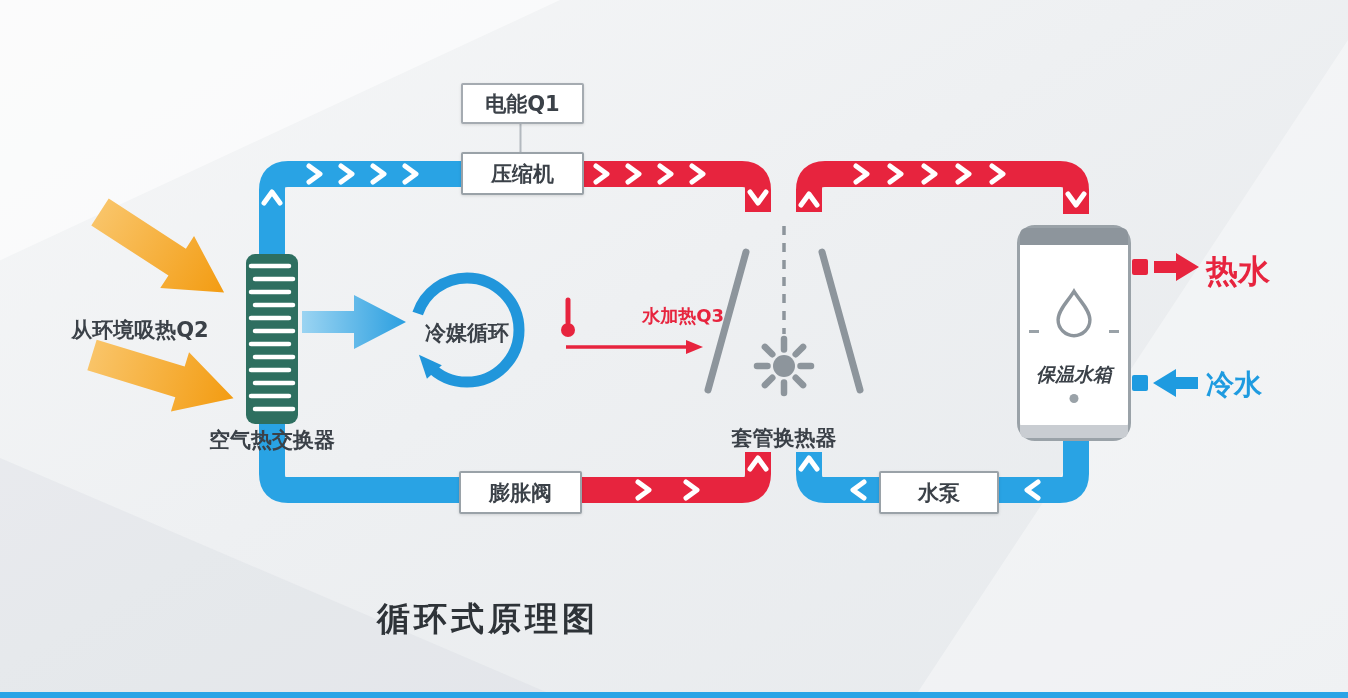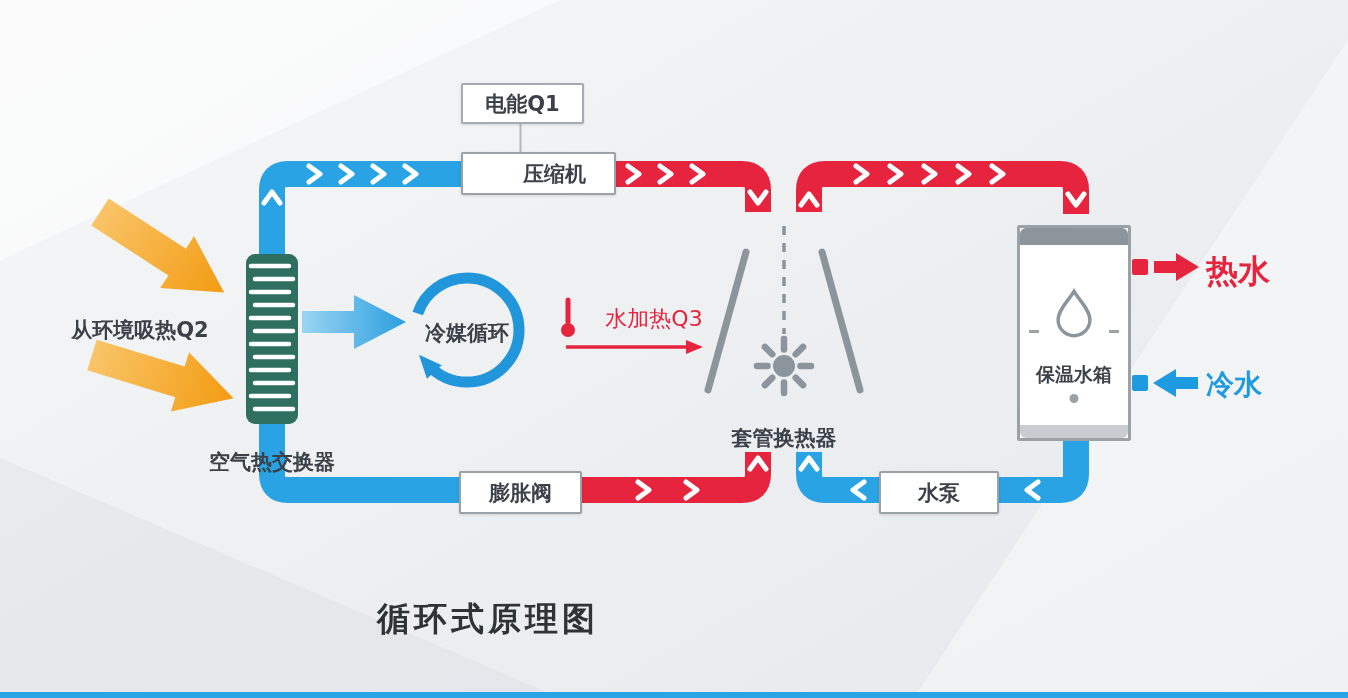--- a/index.html
+++ b/index.html
@@ -13,34 +13,34 @@
       clip-path:polygon(100% 0,100% 100%,30% 100%);}
   .t3{left:0;bottom:0;width:700px;height:300px;background:rgba(208,213,219,.25);
       clip-path:polygon(0 100%,0 20%,80% 100%);}
   svg.diagram{position:absolute;left:0;top:0;z-index:2;}
   .box{position:absolute;z-index:4;background:#ffffff;border:2px solid #9aa2a8;
        display:flex;align-items:center;justify-content:center;
        font-size:21px;font-weight:bold;color:#3b4148;border-radius:2px;
        box-shadow:0 1px 3px rgba(0,0,0,.12);}
   .lbl{position:absolute;z-index:4;font-weight:bold;color:#3b4148;font-size:21px;text-align:center;}
   .tank{position:absolute;z-index:4;left:1017px;top:225px;width:114px;height:216px;
-        background:#ffffff;border:3px solid #9aa2a8;border-radius:2px;box-sizing:border-box;}
+        background:#ffffff;border:3px solid #9aa2a8;border-radius:18px;box-sizing:border-box;font-style:italic;}
   .tank-cap{position:absolute;left:0;right:0;top:0;height:17px;background:#8d959c;border-radius:6px 6px 0 0;}
   .tank-base{position:absolute;left:0;right:0;bottom:0;height:13px;background:#c9cdd2;border-radius:0 0 6px 6px;}
   .tank-drop{position:absolute;left:50%;top:60px;transform:translateX(-50%);}
   .tank-dash{position:absolute;top:102px;width:10px;height:3px;background:#9aa2a8;}
   .tank-dash.l{left:9px;} .tank-dash.r{right:9px;}
   .tank-label{position:absolute;left:0;right:0;top:134px;text-align:center;
               font-size:19px;font-weight:bold;color:#3b4148;}
   .tank-dot{position:absolute;left:50%;top:166px;transform:translateX(-50%);
             width:9px;height:9px;border-radius:50%;background:#9aa2a8;}
   .hotword{position:absolute;z-index:4;font-size:32px;font-weight:bold;color:#e7243e;}
   .coldword{position:absolute;z-index:4;font-size:28px;font-weight:bold;color:#1e9be0;}
   .q3{position:absolute;z-index:4;left:584px;top:304px;width:140px;
-      font-size:22px;font-weight:normal;color:#e7243e;text-align:center;}
+      font-size:18px;font-weight:bold;color:#e7243e;text-align:right;}
   .title{position:absolute;z-index:4;left:377px;top:597px;width:600px;text-align:left;
          font-size:33px;font-weight:bold;color:#2e3338;letter-spacing:4px;}
   .bottom-bar{position:absolute;z-index:6;left:0;right:0;bottom:0;height:6px;background:#2aa4e6;}
 </style>
 </head>
 <body>
 
 <div class="stage">
 
   <div class="bg-tri t1"></div>
@@ -185,32 +185,32 @@
 
     <g>
       <rect x="1132" y="375" width="16" height="16" rx="2" fill="#1e9be0"></rect>
       <polygon points="1198,377 1176,377 1176,369 1153,383 1176,397 1176,389 1198,389" fill="#1e9be0"></polygon>
     </g>
   </svg>
 
   <div class="box" style="left:461px;top:83px;width:119px;height:37px;border-color:#a5abb1;">
     <span>电能Q1</span>
   </div>
-  <div class="box" style="left:461px;top:152px;width:119px;height:39px;padding-left:32px;">
+  <div class="box" style="left:461px;top:152px;width:119px;height:39px;">
     <span>压缩机</span>
   </div>
   <div class="box" style="left:879px;top:471px;width:116px;height:39px;">
     <span>水泵</span>
   </div>
   <div class="box" style="left:459px;top:471px;width:119px;height:39px;">
     <span>膨胀阀</span>
   </div>
 
   <div class="lbl" style="left:50px;top:316px;width:180px;">从环境吸热Q2</div>
-  <div class="lbl" style="left:170px;top:448px;width:204px;font-family:Liberation Serif, serif;">空气热交换器</div>
+  <div class="lbl" style="left:170px;top:426px;width:204px;font-family:Liberation Serif, serif;">空气热交换器</div>
   <div class="lbl" style="left:405px;top:319px;width:124px;z-index:5;">冷媒循环</div>
   <div class="q3">水加热Q3</div>
   <div class="lbl" style="left:702px;top:424px;width:164px;">套管换热器</div>
 
   <div class="tank">
     <div class="tank-cap"></div>
     <svg class="tank-drop" width="40" height="50" viewBox="0 0 34 44">
       <path d="M17 3 C 13 10 3 19 3 28 A 14 14 0 0 0 31 28 C 31 19 21 10 17 3 Z" fill="#ffffff" stroke="#8d959c" stroke-width="3"></path>
     </svg>
     <div class="tank-dash l"></div>

